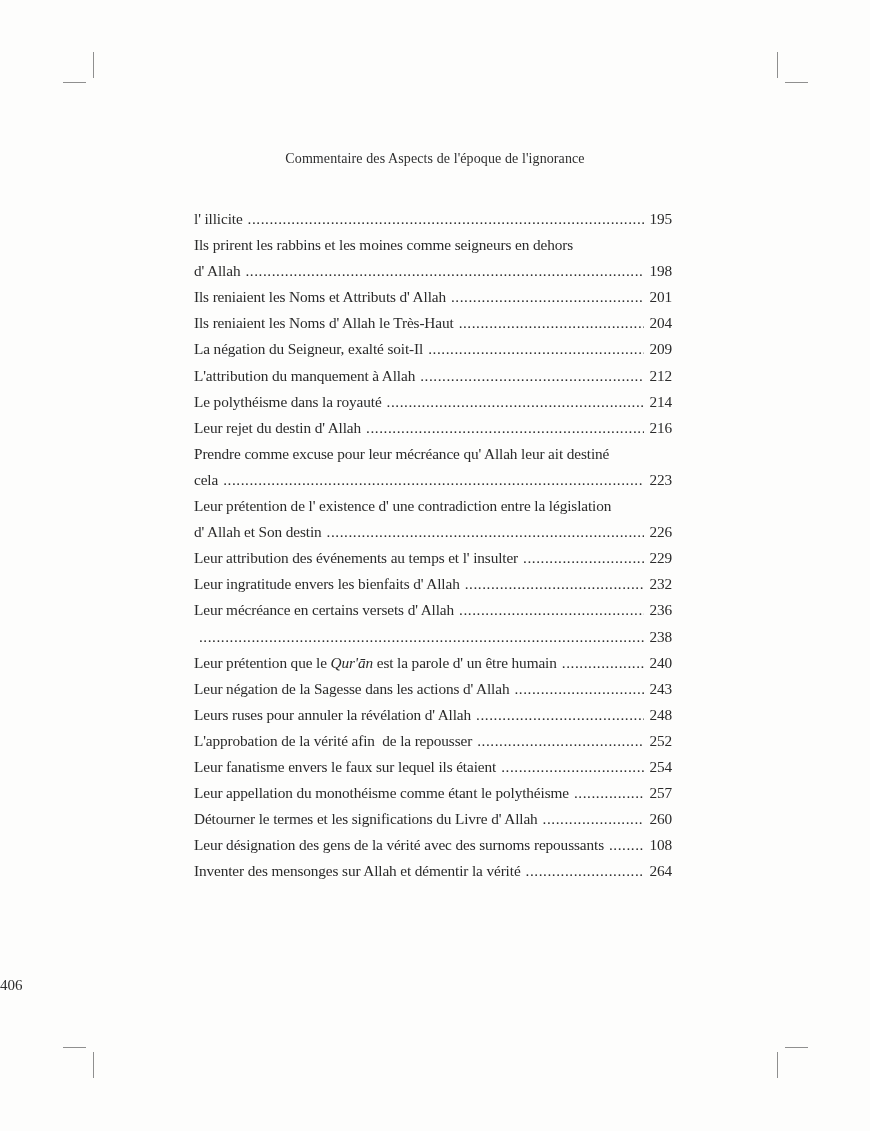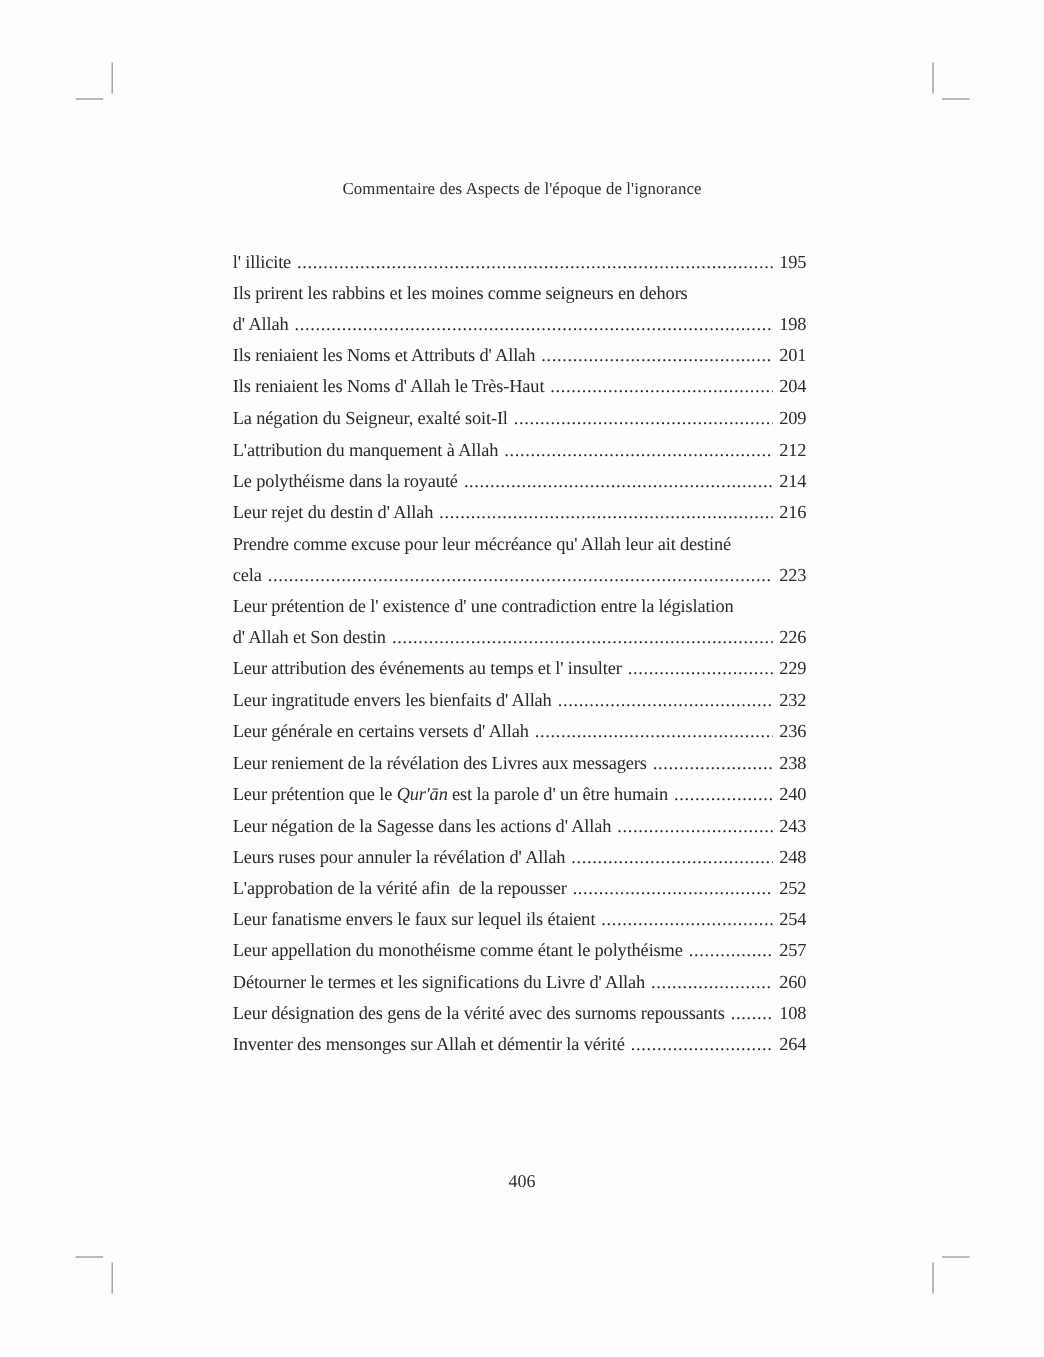--- a/index.html
+++ b/index.html
@@ -58,21 +58,21 @@
     margin:0 5px 0 5px;
   }
   .leader::after{
     content:"....................................................................................................................................................";
     letter-spacing:0.55px;
   }
   .pnum{flex:0 0 auto;text-align:center;}
 
   .folio{
     position:absolute;top:977px;left:0;width:100%;
-    text-align:center;
+    text-align:left;
     font-size:15px;
     color:#2e2e2e;
   }
 </style>
 </head>
 <body>
 
 <div class="page">
 
   <div class="crop v tl-v"></div>
@@ -95,22 +95,22 @@
       <div class="row"><span class="row-text"><span>La négation du Seigneur, exalté soit-Il</span></span><span class="leader"></span><span class="pnum">209</span></div>
       <div class="row"><span class="row-text"><span>L'attribution du manquement à Allah</span></span><span class="leader"></span><span class="pnum">212</span></div>
       <div class="row"><span class="row-text"><span>Le polythéisme dans la royauté</span></span><span class="leader"></span><span class="pnum">214</span></div>
       <div class="row"><span class="row-text"><span>Leur rejet du destin d' Allah</span></span><span class="leader"></span><span class="pnum">216</span></div>
       <div class="row"><span class="row-text"><span>Prendre comme excuse pour leur mécréance qu' Allah leur ait destiné</span></span></div>
       <div class="row"><span class="row-text"><span>cela</span></span><span class="leader"></span><span class="pnum">223</span></div>
       <div class="row"><span class="row-text"><span>Leur prétention de l' existence d' une contradiction entre la législation</span></span></div>
       <div class="row"><span class="row-text"><span>d' Allah et Son destin</span></span><span class="leader"></span><span class="pnum">226</span></div>
       <div class="row"><span class="row-text"><span>Leur attribution des événements au temps et l' insulter</span></span><span class="leader"></span><span class="pnum">229</span></div>
       <div class="row"><span class="row-text"><span>Leur ingratitude envers les bienfaits d' Allah</span></span><span class="leader"></span><span class="pnum">232</span></div>
-      <div class="row"><span class="row-text"><span>Leur générale en certains versets d' Allah</span></span><span class="leader"></span><span class="pnum">236</span></div>
-      <div class="row"><span class="row-text"><span>Leur reniement de la révélation des Livres aux messagers</span></span><span class="leader"></span><span class="pnum">238</span></div>
+      <div class="row"><span class="row-text"><span>Leur mécréance en certains versets d' Allah</span></span><span class="leader"></span><span class="pnum">236</span></div>
+      <div class="row"><span class="leader"></span><span class="pnum">238</span></div>
       <div class="row"><span class="row-text"><span>Leur prétention que le </span><span class="it">Qur'ān</span><span> est la parole d' un être humain</span></span><span class="leader"></span><span class="pnum">240</span></div>
       <div class="row"><span class="row-text"><span>Leur négation de la Sagesse dans les actions d' Allah</span></span><span class="leader"></span><span class="pnum">243</span></div>
       <div class="row"><span class="row-text"><span>Leurs ruses pour annuler la révélation d' Allah</span></span><span class="leader"></span><span class="pnum">248</span></div>
       <div class="row"><span class="row-text"><span>L'approbation de la vérité afin  de la repousser</span></span><span class="leader"></span><span class="pnum">252</span></div>
       <div class="row"><span class="row-text"><span>Leur fanatisme envers le faux sur lequel ils étaient</span></span><span class="leader"></span><span class="pnum">254</span></div>
       <div class="row"><span class="row-text"><span>Leur appellation du monothéisme comme étant le polythéisme</span></span><span class="leader"></span><span class="pnum">257</span></div>
       <div class="row"><span class="row-text"><span>Détourner le termes et les significations du Livre d' Allah</span></span><span class="leader"></span><span class="pnum">260</span></div>
       <div class="row"><span class="row-text"><span>Leur désignation des gens de la vérité avec des surnoms repoussants</span></span><span class="leader"></span><span class="pnum">108</span></div>
       <div class="row"><span class="row-text"><span>Inventer des mensonges sur Allah et démentir la vérité</span></span><span class="leader"></span><span class="pnum">264</span></div>
     </div>

